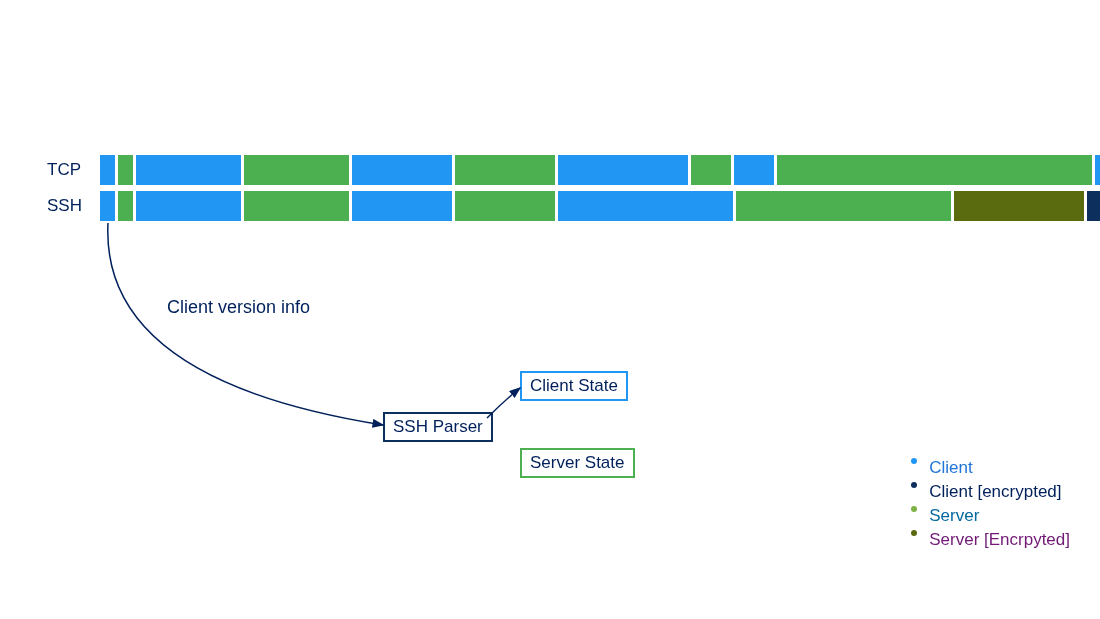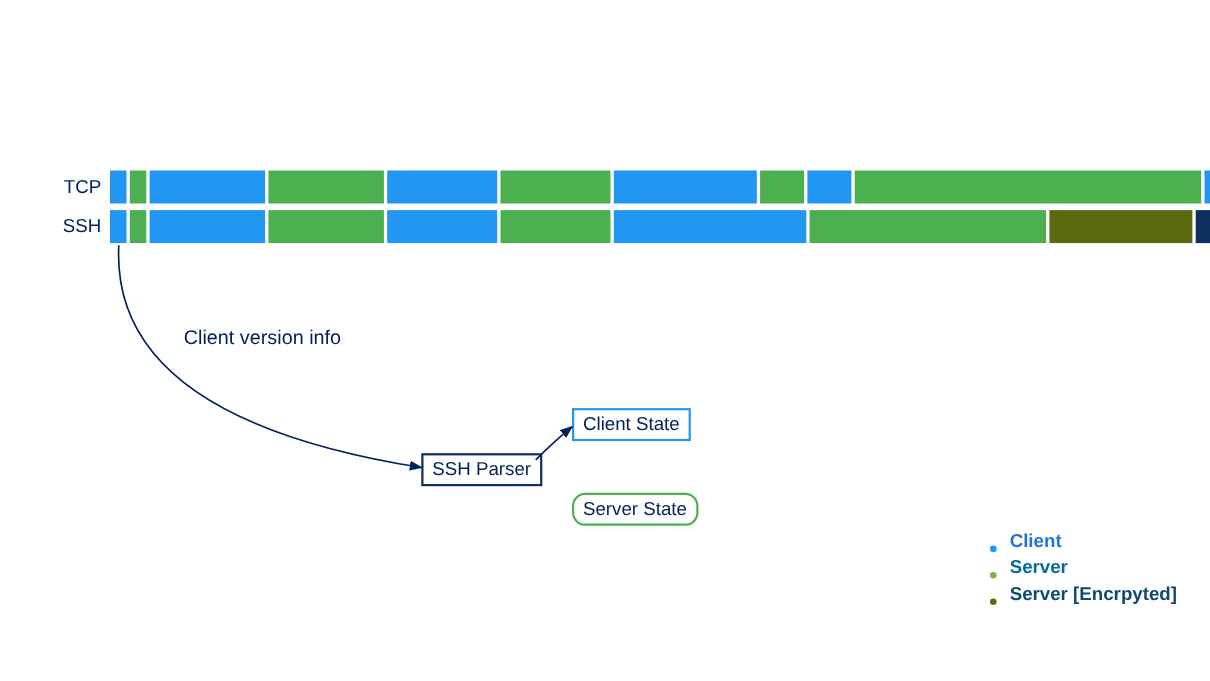--- a/index.html
+++ b/index.html
@@ -11,24 +11,24 @@
       position: relative;
     }
     .row {
       display: flex;
       align-items: center;
       position: absolute;
       left: 0;
     }
     .row-label {
       width: 100px;
-      text-align: right;
       padding-right: 8px;
       font-size: 17px;
       color: #00205b;
+      padding-left: 47px;
     }
     .segments {
       display: flex;
       gap: 3px;
     }
     .seg {
       height: 30px;
     }
     .client { background: #2196f3; }
     .server { background: #4caf50; }
@@ -54,23 +54,22 @@
     .box-server { border-color: #4caf50; }
     
     .legend {
       position: absolute;
       right: 30px;
       bottom: 65px;
       font-size: 17px;
     }
     .legend-item {
       display: flex;
-      align-items: flex-end;
+      align-items: flex-start;
       margin-bottom: 4px;
-      font-weight: bold;
     }
     .legend-bullet {
       width: 6px;
       height: 6px;
       border-radius: 50%;
       margin-right: 12px;
       margin-left: 8px;
     }
     
     svg {
@@ -113,40 +112,44 @@
     <div class="seg server" style="width:215px"></div>
     <div class="seg server-enc" style="width:130px"></div>
     <div class="seg client-enc" style="width:28px"></div>
   </div>
 </div>
 
 <div class="annotation" style="left: 167px; top: 297px;">Client version info</div>
 
 <div class="box box-parser" style="left: 383px; top: 412px;">SSH Parser</div>
 <div class="box box-client" style="left: 520px; top: 371px;">Client State</div>
-<div class="box box-server" style="left: 520px; top: 448px; border-radius: 12px;">Server State</div>
+<div class="box box-server" style="left: 520px; top: 448px;">Server State</div>
 
 <svg width="1100" height="619">
   <defs>
     <marker id="arrowhead" markerWidth="8" markerHeight="8" refX="7" refY="3" orient="auto">
       <polygon points="0 0, 8 3, 0 6" fill="#00205b"></polygon>
     </marker>
   </defs>
 
   <path d="M 108 223 Q 100 380, 383 425" stroke="#00205b" stroke-width="1.5" fill="none" marker-end="url(#arrowhead)"></path>
 
   <path d="M 487 418 Q 505 400, 520 388" stroke="#00205b" stroke-width="1.5" fill="none" marker-end="url(#arrowhead)"></path>
 </svg>
 
 <div class="legend">
   <div class="legend-item">
     <div class="legend-bullet" style="background:#2196f3"></div>
     <span style="color:#2175d9">Client</span>
   </div>
   <div class="legend-item">
+    <div class="legend-bullet" style="background:#0c2f5e"></div>
+    <span style="color:#00205b">Client [encrypted]</span>
+  </div>
+  <div class="legend-item">
     <div class="legend-bullet" style="background:#7cb342"></div>
     <span style="color:#0369a1">Server</span>
   </div>
   <div class="legend-item">
     <div class="legend-bullet" style="background:#5a6b0f"></div>
-    <span style="color:#0c4a6e">Server [Encrpyted]</span>
+    <span style="color:#701a75">Server [Encrpyted]</span>
   </div>
 </div>
 
 </body></html>

